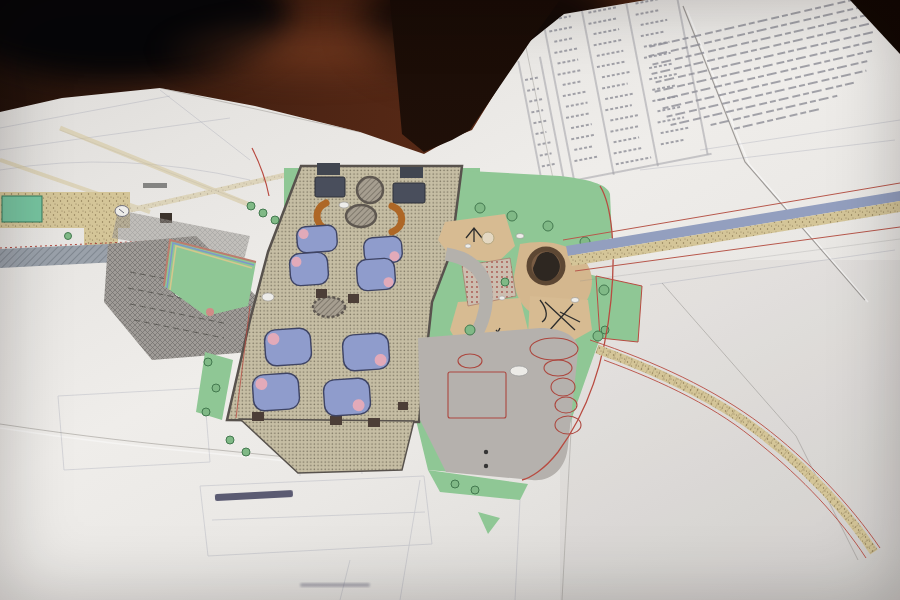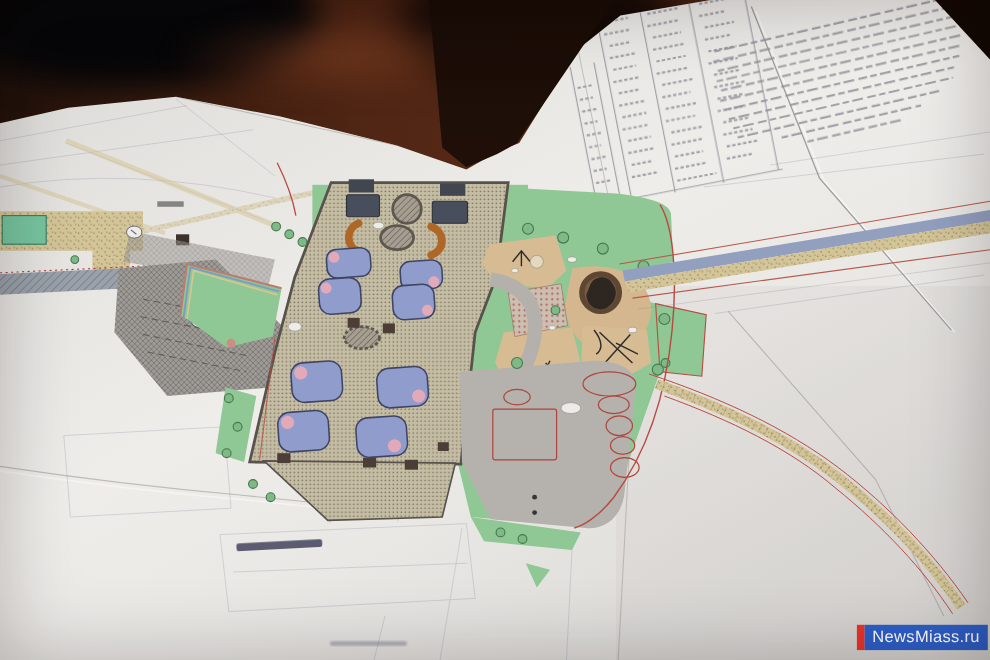--- a/index.html
+++ b/index.html
@@ -281,19 +281,15 @@
             <rect x="215" y="492" width="78" height="7" rx="2" fill="#343656" opacity="0.8"></rect>
           </g>
       <rect x="300" y="583" width="70" height="4" rx="2" fill="#343656" opacity="0.3" filter="url(#soft2)"></rect>
     </g>
   </svg>
   </div>
 
   <div class="dark-wedge"></div>
   <div class="dark-corner"></div>
 
-  <div class="watermark">
-    <div class="bar"></div>
-    <div class="label">NewsMiass.ru</div>
-  </div>
 
   <div class="vignette"></div>
 </div>
 
 </body></html>

